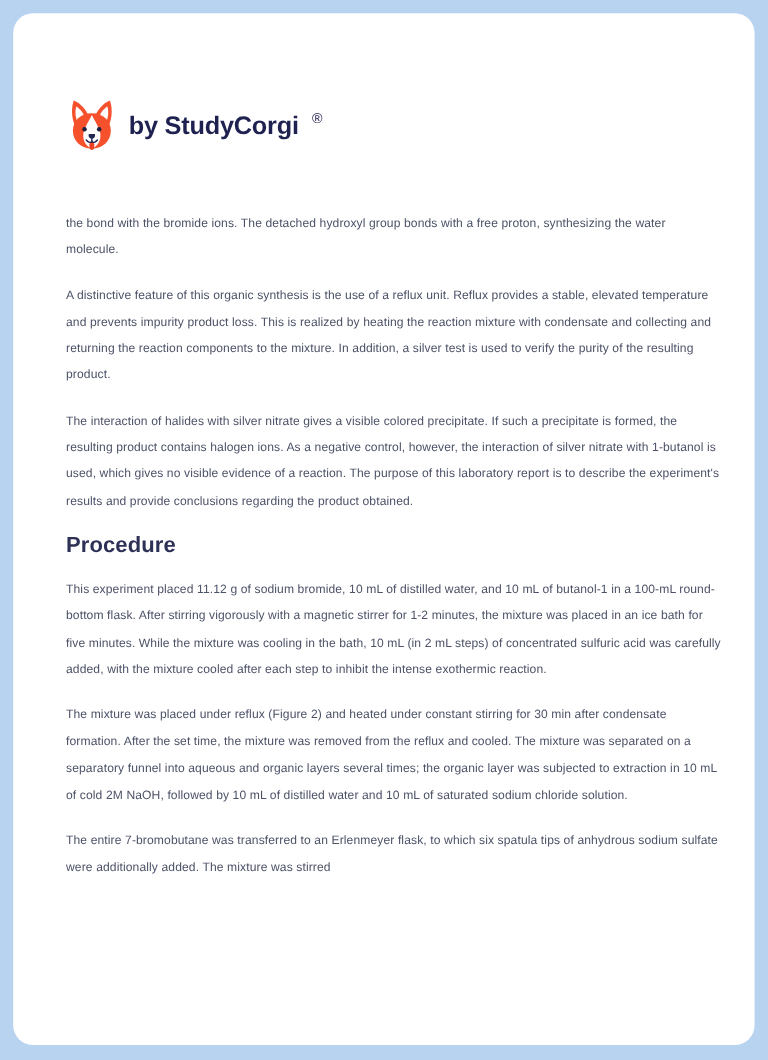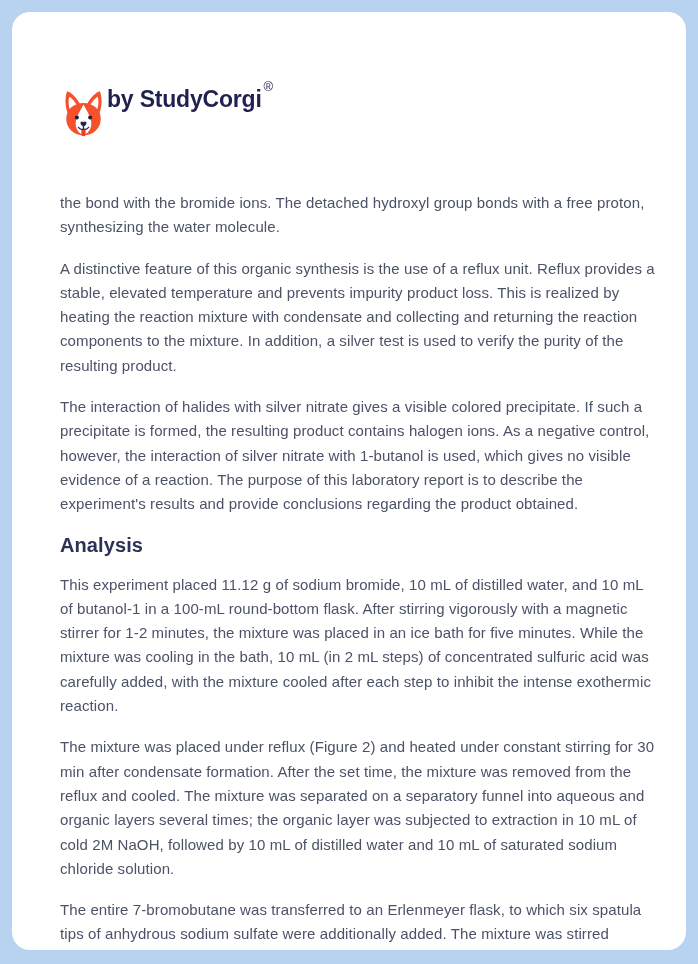--- a/index.html
+++ b/index.html
@@ -20,20 +20,22 @@
     overflow: hidden;
   }
   .header {
     display: flex;
     justify-content: space-between;
     align-items: flex-start;
     margin-bottom: 49px;
   }
   .logo-wrap {
     display: flex;
+    align-items: center;
+    gap: 10px;
     margin-top: 20px;
     cursor: pointer;
   }
   .corgi-svg { width: 47px; height: 56px; display: block; }
   .brand {
     font-size: 23px;
     font-weight: 800;
     color: #1f2150;
     letter-spacing: -0.2px;
     white-space: nowrap;
@@ -61,21 +63,21 @@
   .doc-url {
     font-size: 11.5px;
     font-weight: 400;
     color: #9aa1b0;
     line-height: 15px;
     margin-top: 7px;
     letter-spacing: 0.1px;
     cursor: pointer;
   }
   .content p {
-    font-size: 15px;
+    font-size: 11px;
     color: #4c5267;
     line-height: 24.3px;
     letter-spacing: 0.1px;
     margin-bottom: 17px;
     max-width: 598px;
   }
   .content h2 {
     font-size: 20px;
     font-weight: 800;
     color: #2e3156;
@@ -122,19 +124,19 @@
 
     <div class="head-right">
     </div>
 
   </div>
 
   <div class="content">
     <p>the bond with the bromide ions. The detached hydroxyl group bonds with a free proton, synthesizing the water molecule.</p>
     <p>A distinctive feature of this organic synthesis is the use of a reflux unit. Reflux provides a stable, elevated temperature and prevents impurity product loss. This is realized by heating the reaction mixture with condensate and collecting and returning the reaction components to the mixture. In addition, a silver test is used to verify the purity of the resulting product.</p>
     <p>The interaction of halides with silver nitrate gives a visible colored precipitate. If such a precipitate is formed, the resulting product contains halogen ions. As a negative control, however, the interaction of silver nitrate with 1-butanol is used, which gives no visible evidence of a reaction. The purpose of this laboratory report is to describe the experiment's results and provide conclusions regarding the product obtained.</p>
-    <h2>Analysis</h2>
+    <h2>Procedure</h2>
     <p>This experiment placed 11.12 g of sodium bromide, 10 mL of distilled water, and 10 mL of butanol-1 in a 100-mL round-bottom flask. After stirring vigorously with a magnetic stirrer for 1-2 minutes, the mixture was placed in an ice bath for five minutes. While the mixture was cooling in the bath, 10 mL (in 2 mL steps) of concentrated sulfuric acid was carefully added, with the mixture cooled after each step to inhibit the intense exothermic reaction.</p>
     <p>The mixture was placed under reflux (Figure 2) and heated under constant stirring for 30 min after condensate formation. After the set time, the mixture was removed from the reflux and cooled. The mixture was separated on a separatory funnel into aqueous and organic layers several times; the organic layer was subjected to extraction in 10 mL of cold 2M NaOH, followed by 10 mL of distilled water and 10 mL of saturated sodium chloride solution.</p>
     <p>The entire 7-bromobutane was transferred to an Erlenmeyer flask, to which six spatula tips of anhydrous sodium sulfate were additionally added. The mixture was stirred</p>
   </div>
 
 </div>
 
 </body></html>

